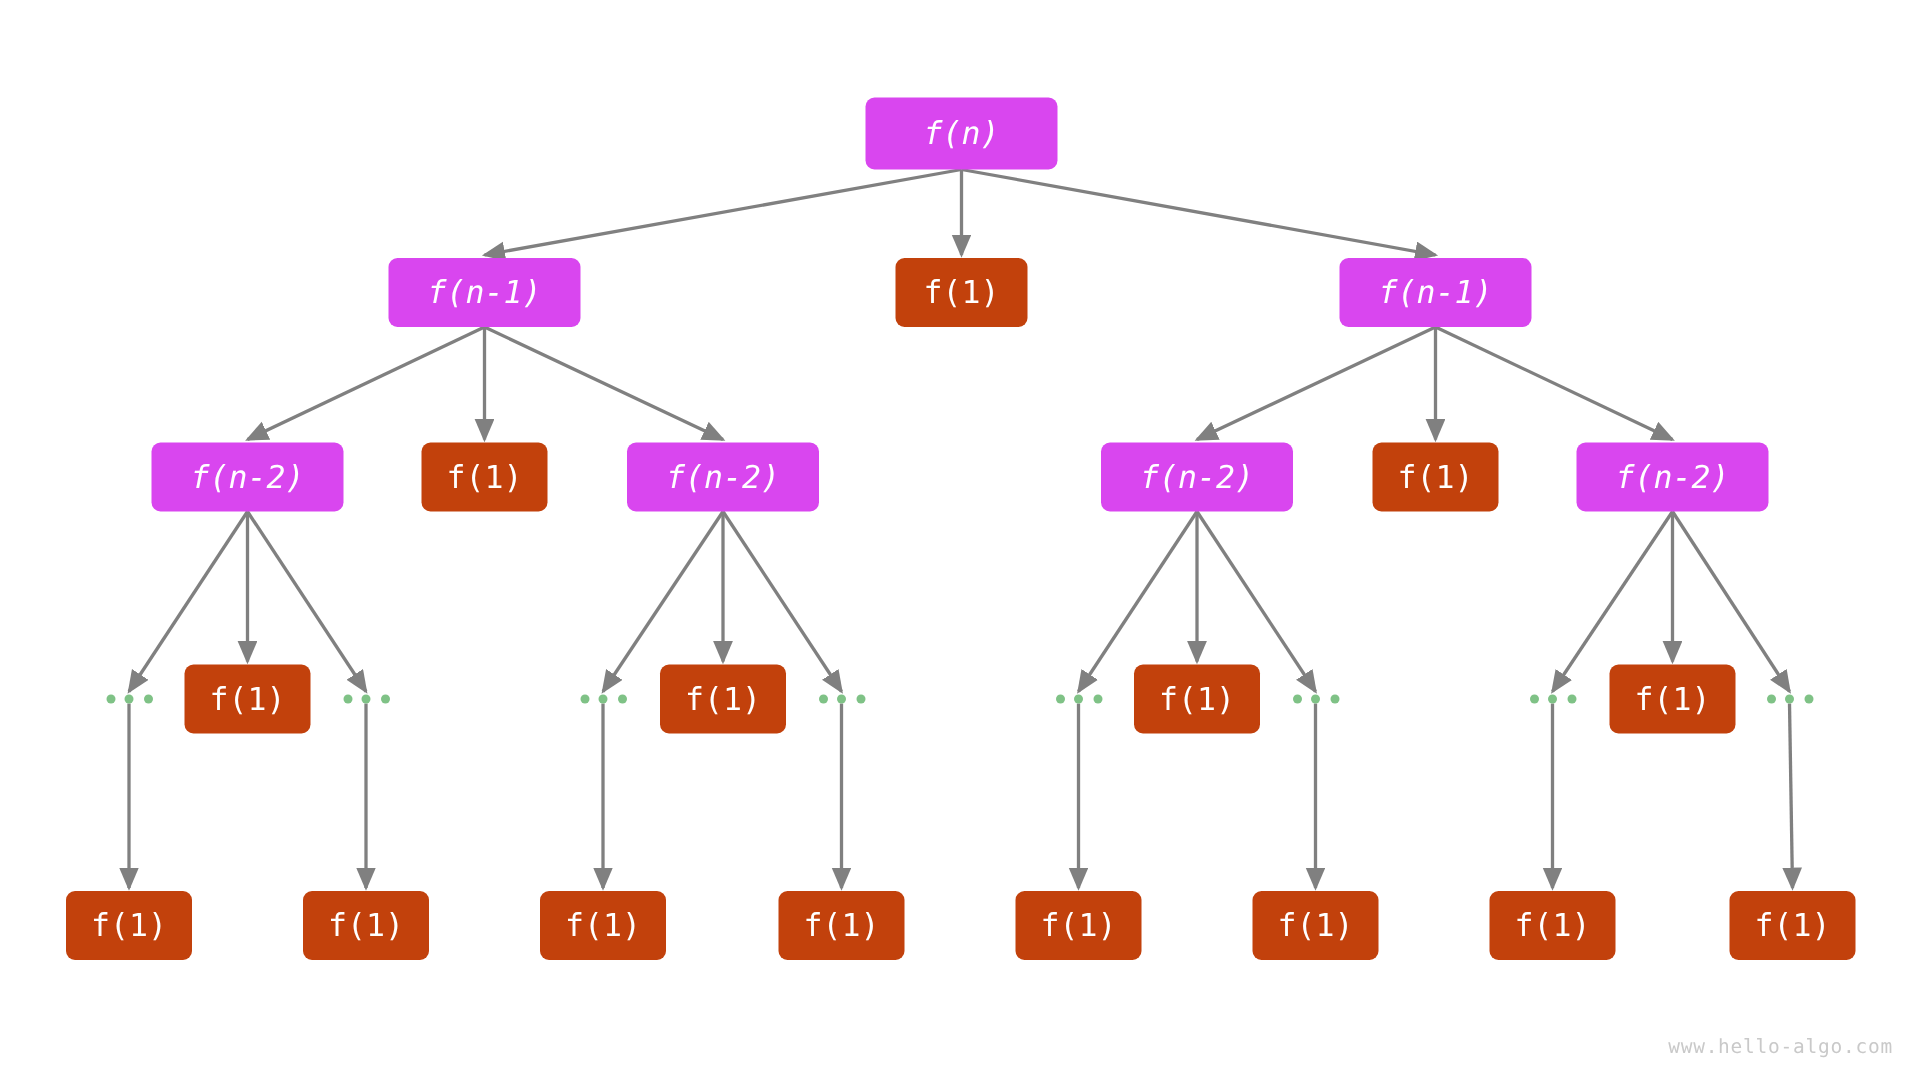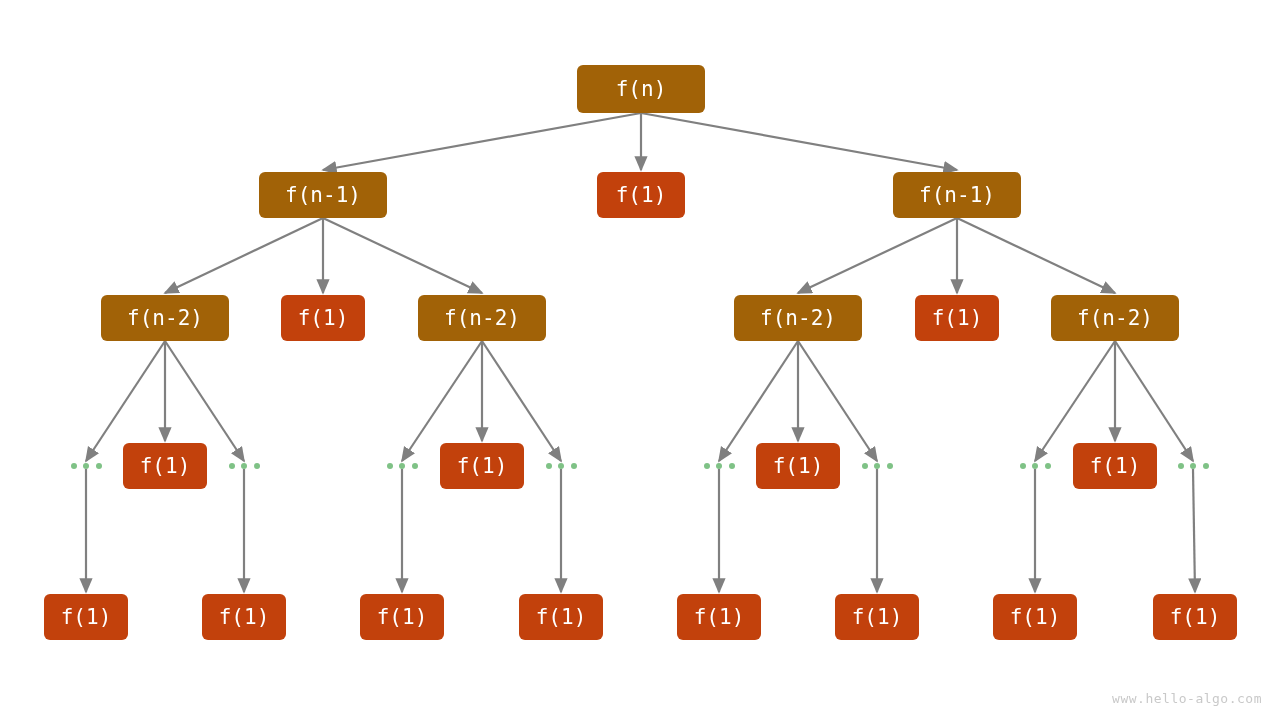--- a/index.html
+++ b/index.html
@@ -30,21 +30,21 @@
     box-sizing: border-box;
     border-radius: 6px;
     color: #ffffff;
     font-family: "DejaVu Sans Mono", "Liberation Mono", monospace;
     font-size: 21px;
     letter-spacing: 0px;
     line-height: 1;
     white-space: nowrap;
     z-index: 2;
   }
-  .node-green { background: #a16207; }
+  .node-green { background: #d946ef; font-style: italic; }
   .node-teal  { background: #c2410c; }
   .ellipsis {
     position: absolute;
     display: flex;
     align-items: center;
     justify-content: space-between;
     width: 31px;
     height: 6px;
     z-index: 2;
   }

